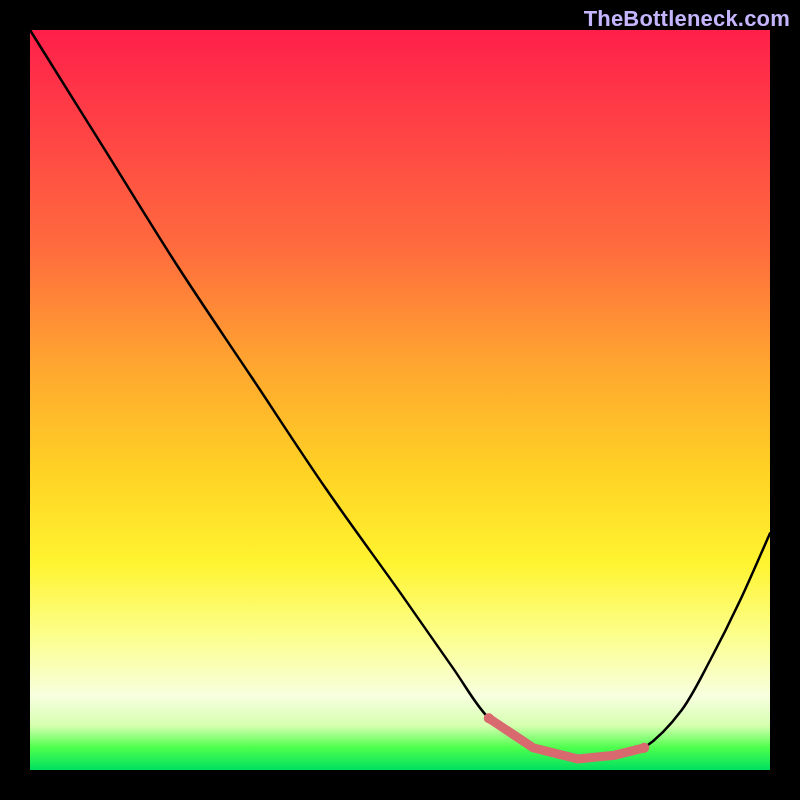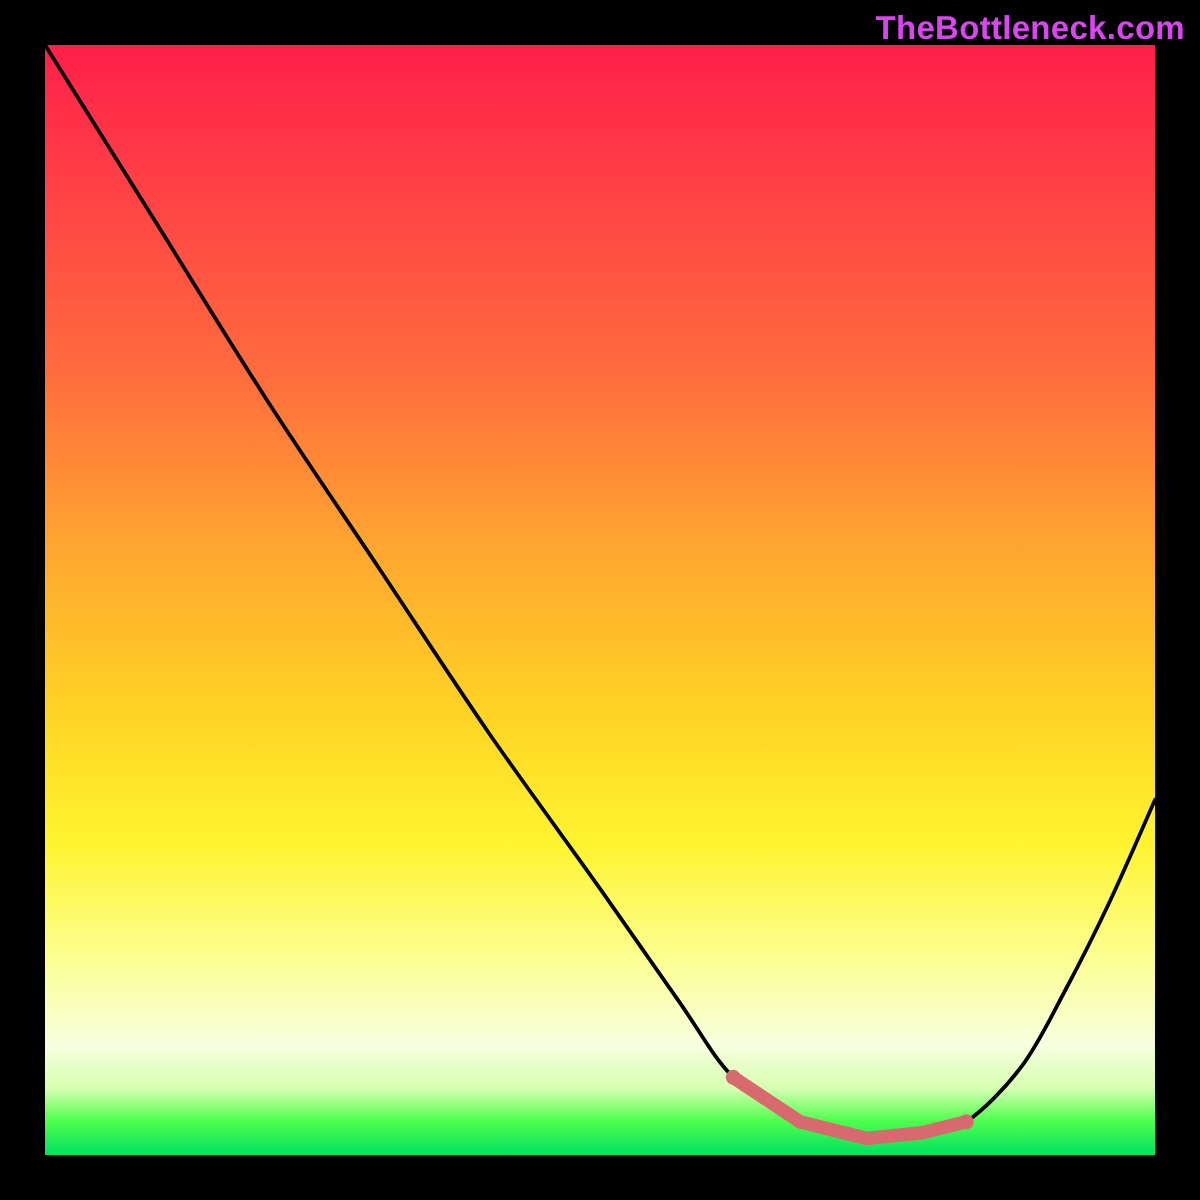--- a/index.html
+++ b/index.html
@@ -14,21 +14,21 @@
   .outer {
     width: 800px;
     height: 800px;
     background: #000;
     position: relative;
   }
   .watermark {
     position: absolute;
     top: 6px;
     right: 10px;
-    color: #d946ef;
+    color: #c4b5fd;
     font-size: 22px;
     font-weight: bold;
     letter-spacing: 0.2px;
     z-index: 5;
   }
   .plot {
     position: absolute;
     left: 30px;
     top: 30px;
     width: 740px;

